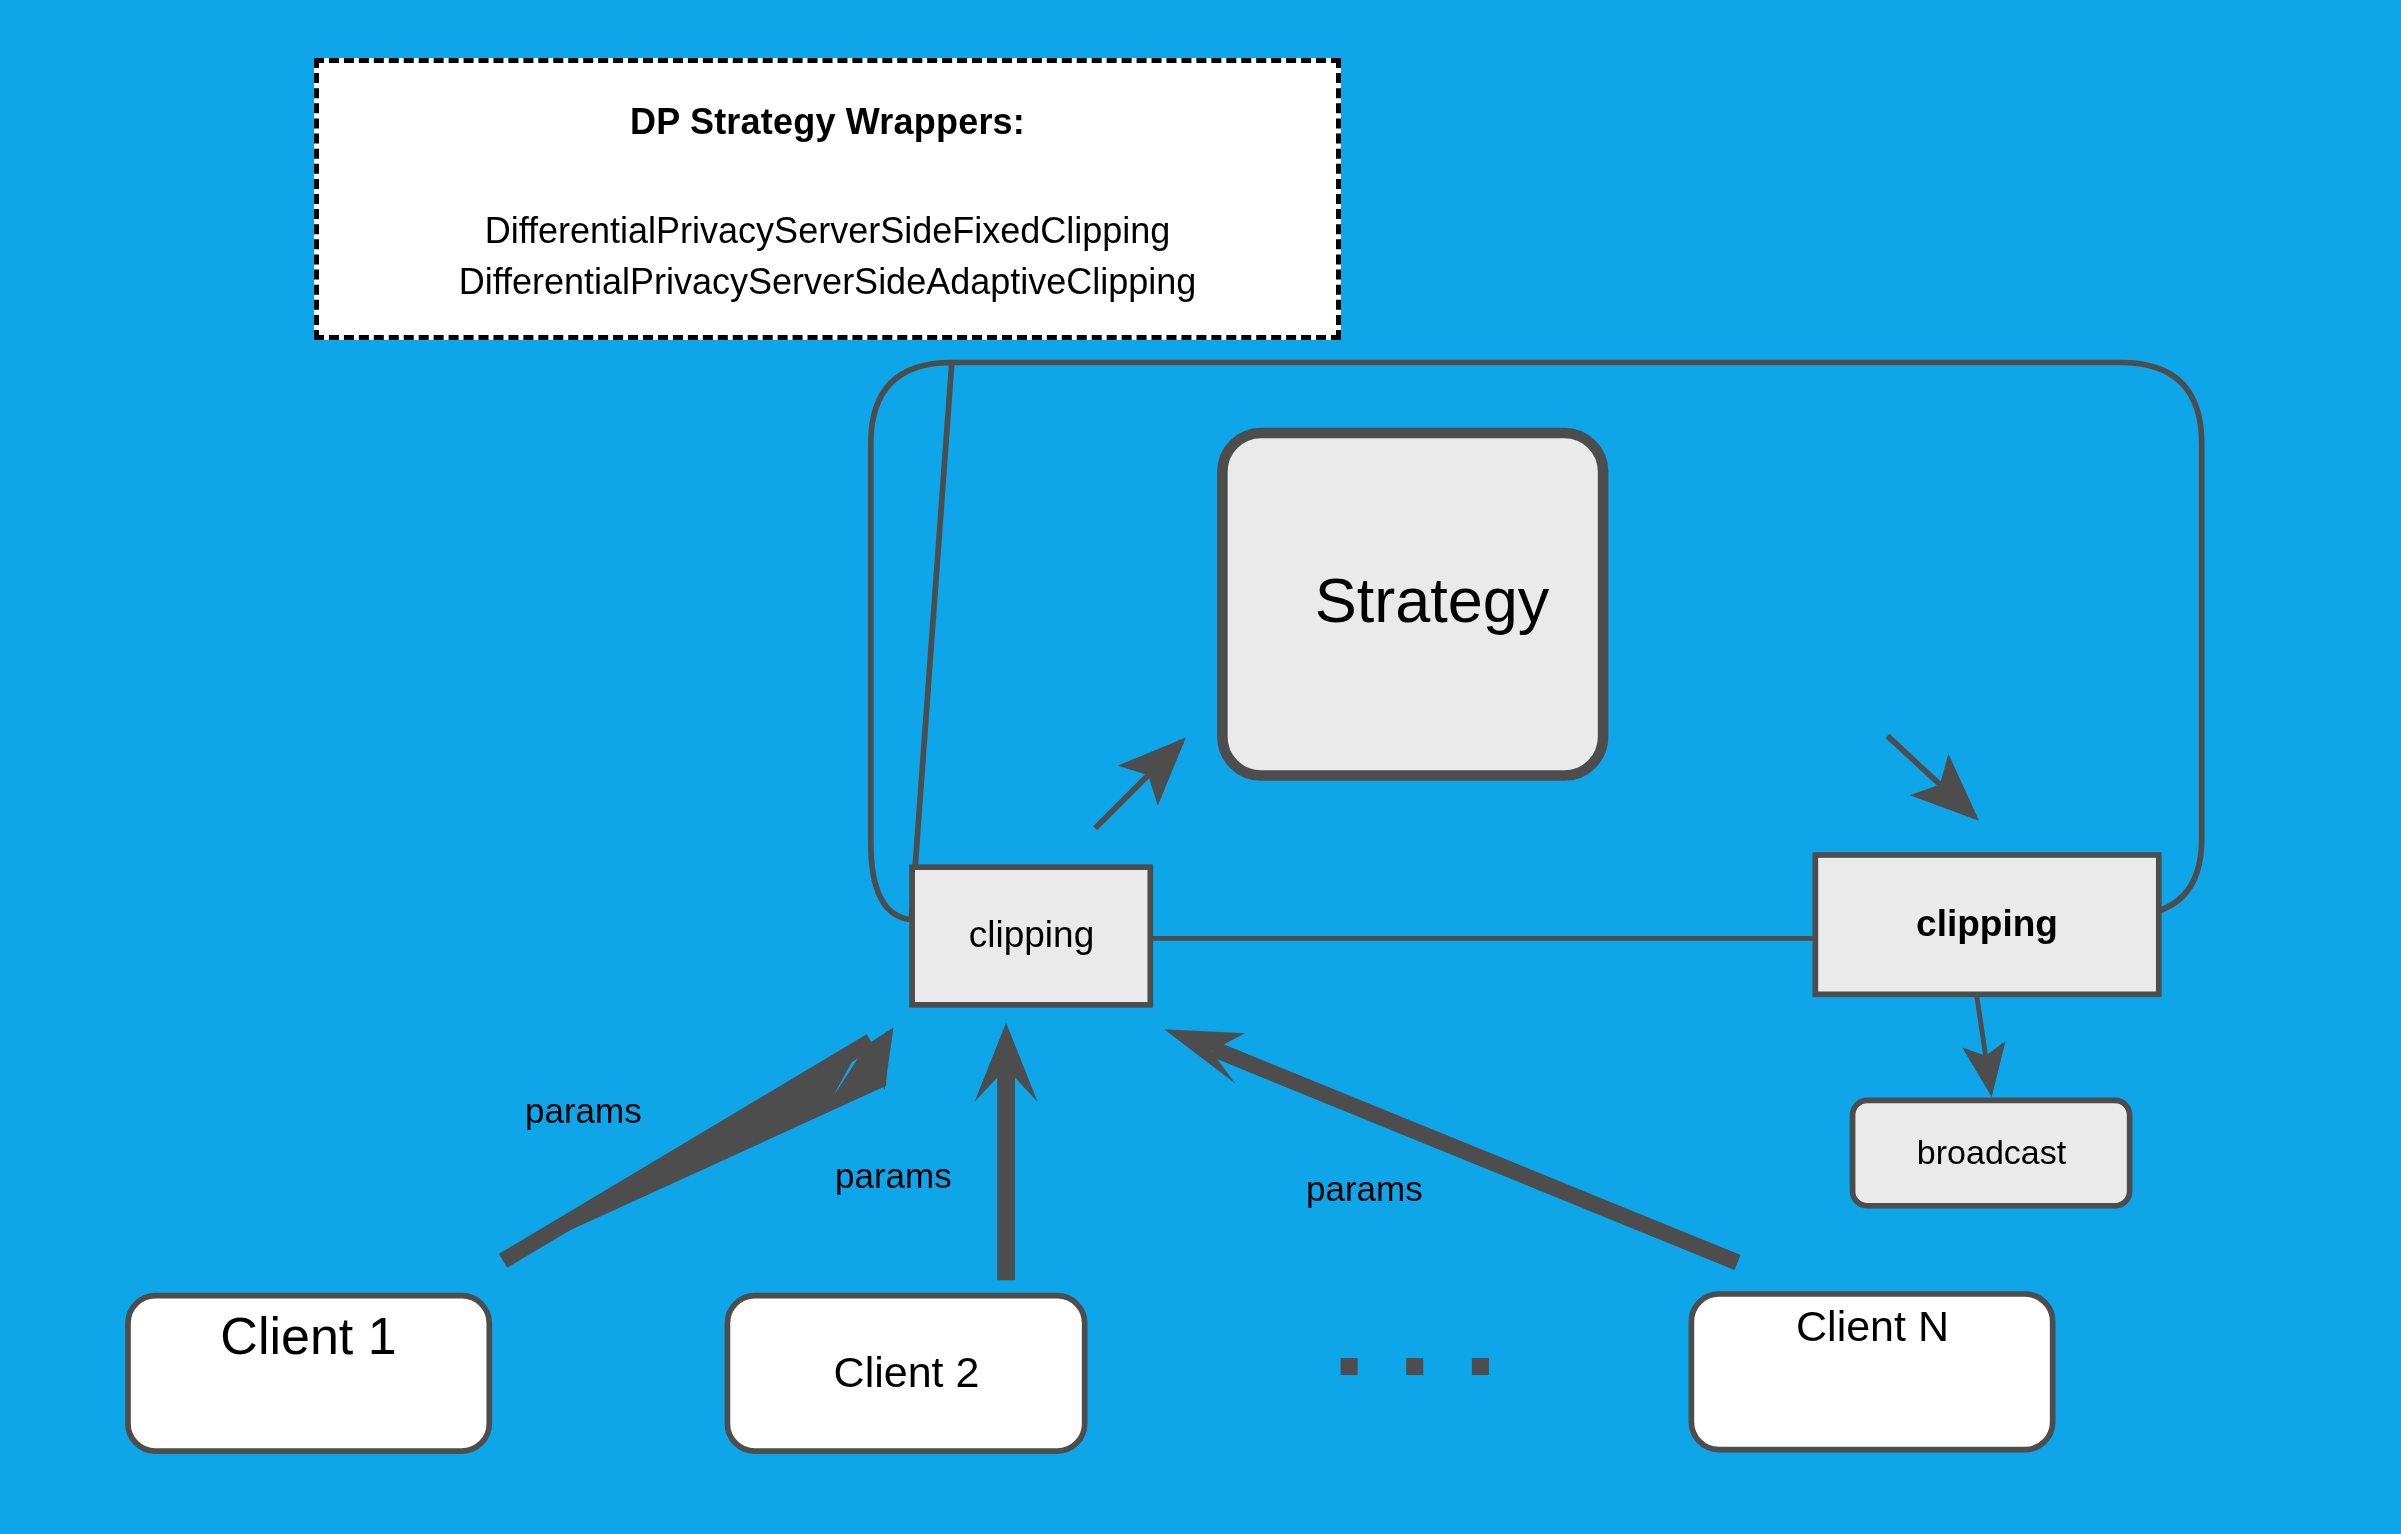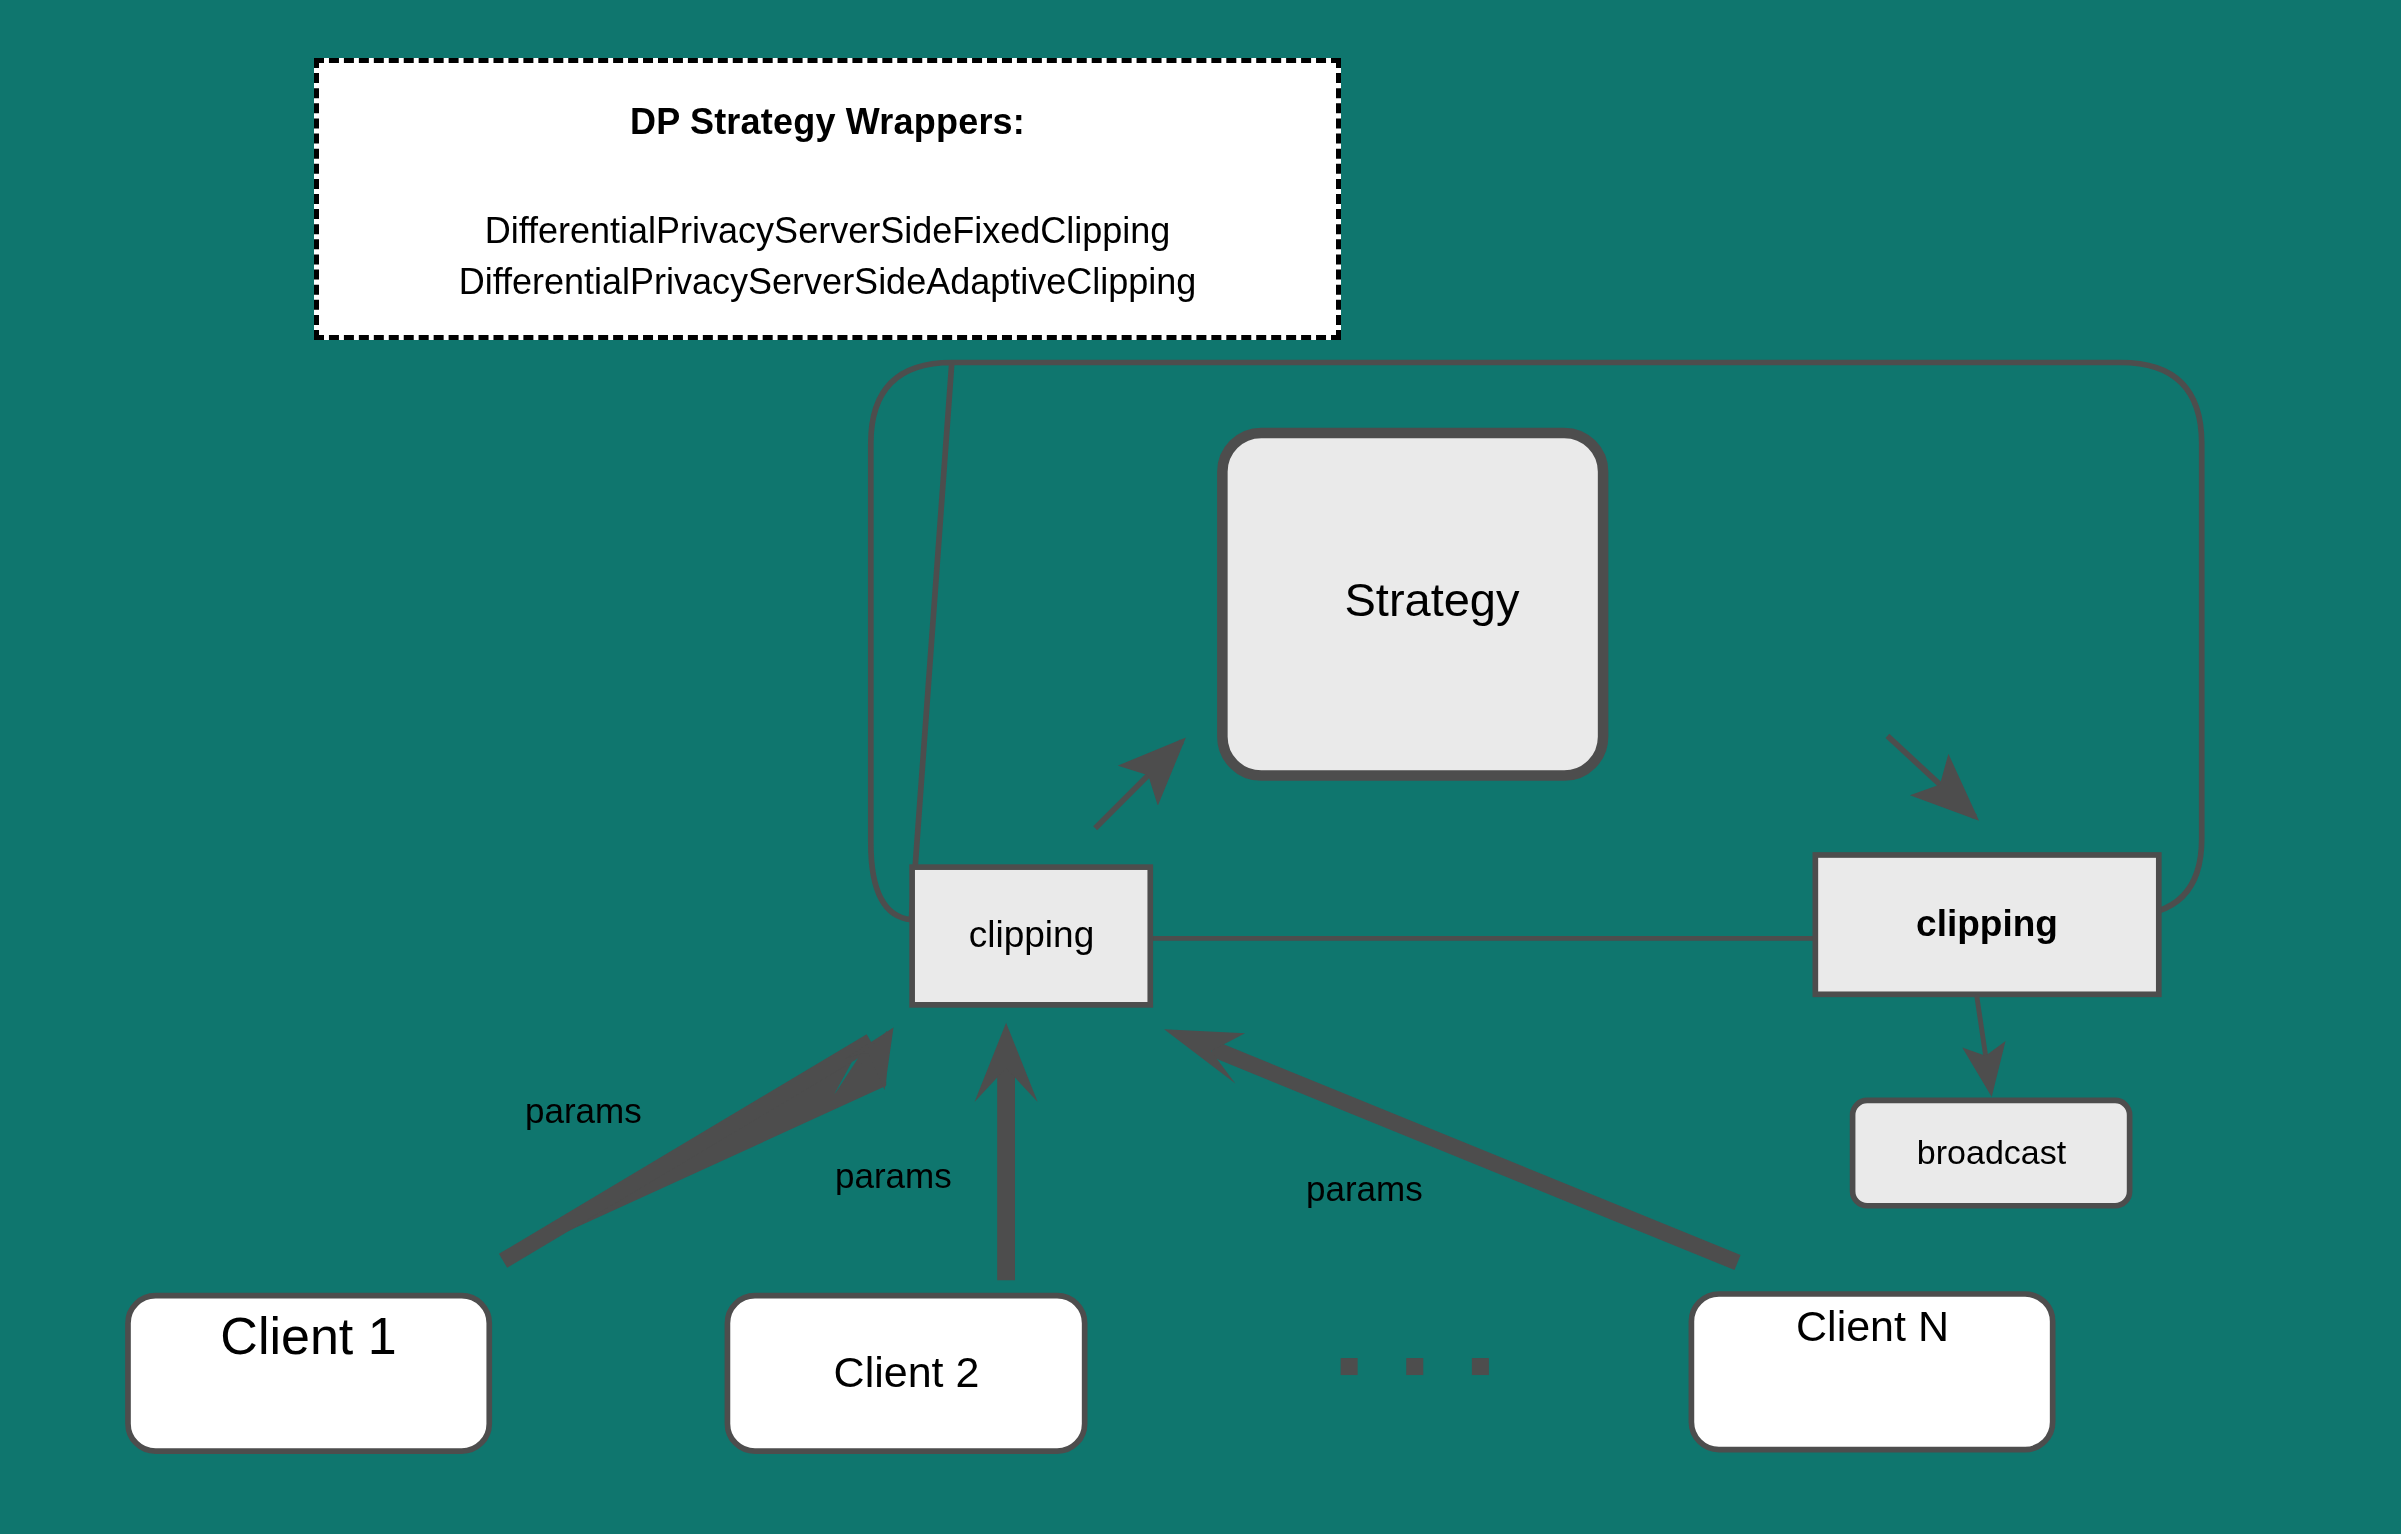--- a/index.html
+++ b/index.html
@@ -7,21 +7,21 @@
     padding: 0;
     background: #ffffff;
   }
   body {
     font-family: "Liberation Sans", sans-serif;
   }
   #canvas {
     position: relative;
     width: 2401px;
     height: 1535px;
-    background: #0f766e;
+    background: #0ea5e9;
     overflow: hidden;
   }
   #vector-layer {
     position: absolute;
     left: 0;
     top: 0;
     width: 2401px;
     height: 1535px;
   }
   .node-label {
@@ -71,21 +71,21 @@
     height: 47px;
     font-size: 36px;
   }
   
   .strategy-text {
     position: absolute;
     left: 1218px;
     top: 567px;
     width: 428px;
     height: 65px;
-    font-size: 47px;
+    font-size: 63px;
   }
   
   .clipping-text {
     position: absolute;
     left: 913px;
     top: 906px;
     width: 237px;
     height: 57px;
     font-size: 37px;
     font-weight: normal;

